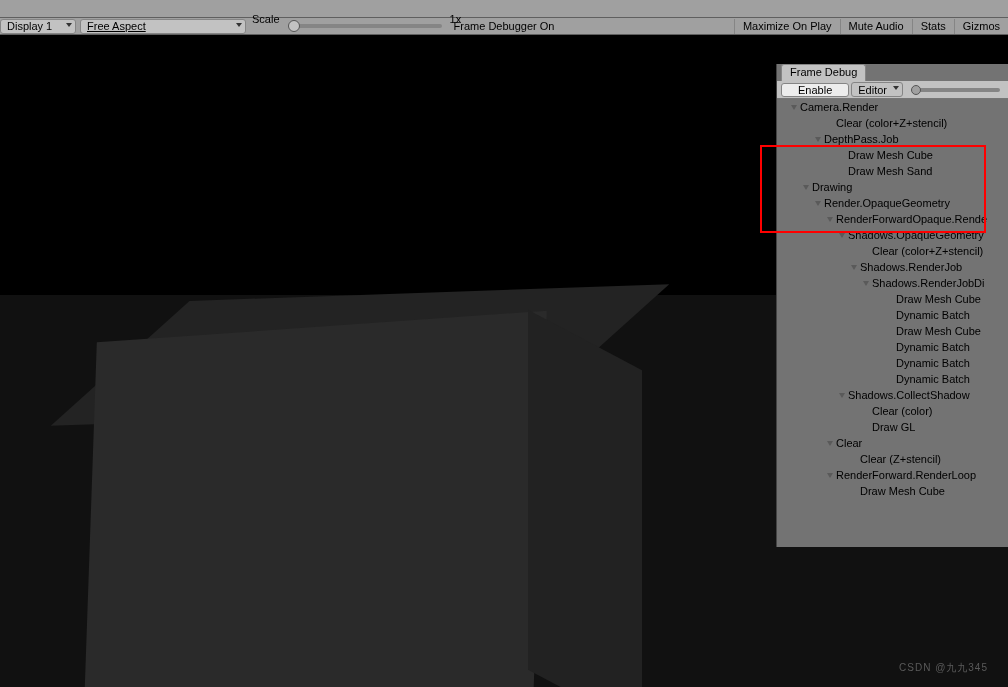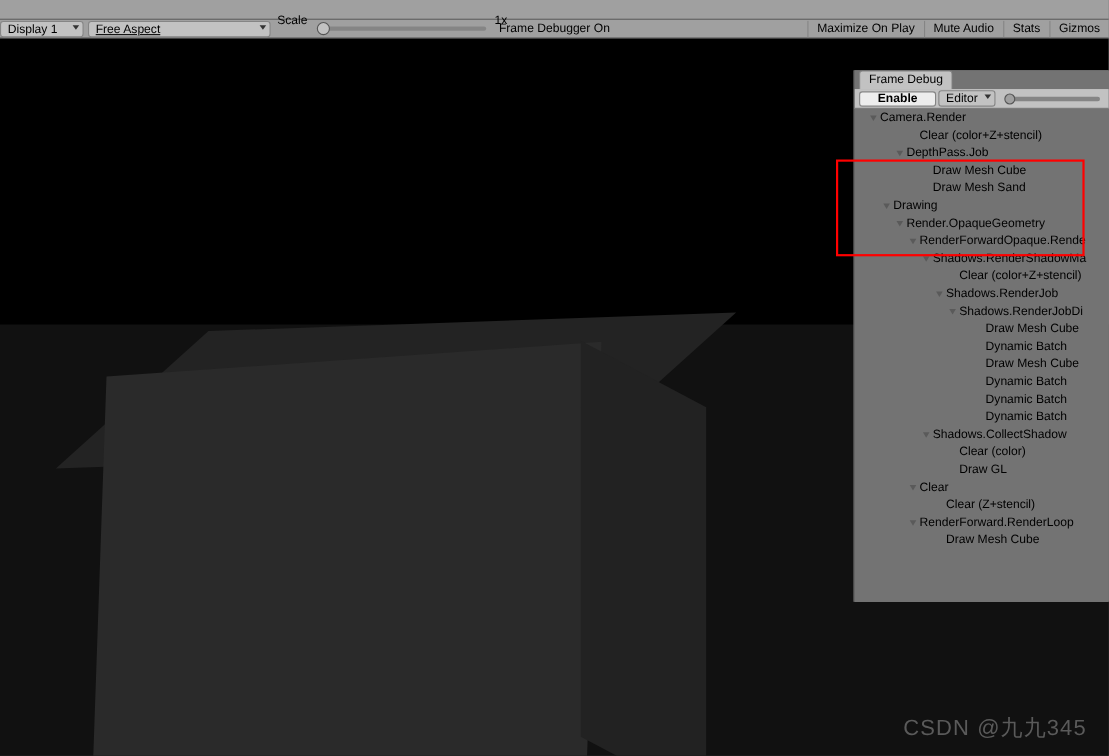--- a/index.html
+++ b/index.html
@@ -3,21 +3,21 @@
 <meta charset="utf-8">
 <style>
 * { margin: 0; padding: 0; box-sizing: border-box; font-family: Arial, sans-serif; font-size: 11px; }
 body { width: 1008px; height: 687px; background: #a0a0a0; overflow: hidden; position: relative; }
 
 .tab-bar { height: 17px; background: #a0a0a0; display: flex; }
 .tab { background: #c2c2c2; border: 1px solid #858585; border-bottom: none; border-radius: 4px 4px 0 0; padding: 1px 10px 0 4px; display: flex; align-items: center; gap: 3px; height: 16px; color: #000; margin-top: 40px; }
 .tab svg { width: 12px; height: 12px; }
 
 .toolbar { height: 18px; background: #a0a0a0; border-top: 1px solid #5f5f5f; border-bottom: 1px solid #5f5f5f; display: flex; align-items: center; color: #000; }
-.drop { background: #c2c2c2; border: 1px solid #858585; border-radius: 3px; padding: 0 14px 0 6px; height: 15px; display: flex; align-items: flex-end; position: relative; margin-right: 4px; }
+.drop { background: #c2c2c2; border: 1px solid #858585; border-radius: 3px; padding: 0 14px 0 6px; height: 15px; display: flex; align-items: center; position: relative; margin-right: 4px; }
 .drop::after { content: ""; position: absolute; right: 3px; top: 3px; width: 0; height: 0; border-left: 3px solid transparent; border-right: 3px solid transparent; border-top: 4px solid #333; }
 .drop::before { content: ""; position: absolute; right: 3px; bottom: 3px; width: 0; height: 0; border-left: 3px solid transparent; border-right: 3px solid transparent; border-bottom: 4px solid #333; display:none; }
 .wide { width: 166px; text-decoration: underline; }
 .disp{ width:76px;}
 .label { margin: 0 6px 15px 2px; }
 .slider-track { width: 150px; height: 4px; background: #858585; border-radius: 2px; position: relative; margin: 0 6px; }
 .slider-thumb { position: absolute; left: -4px; top: -4px; width: 12px; height: 12px; background: #c2c2c2; border: 1px solid #555; border-radius: 50%; }
 .spacer { flex: 1; }
 .tb-btn { padding: 0 8px; height: 15px; display: flex; align-items: center; border-left: 1px solid #858585; }
 .centered-status { position: absolute; left: 50%; transform: translateX(-50%); }
@@ -25,34 +25,34 @@
 .viewport { position: absolute; left: 0; top: 35px; width: 1008px; height: 652px; background: #000; }
 .cube-face1 { position: absolute; left: 90px; top: 292px; width: 450px; height: 390px; background: #2a2a2a; transform: skewY(-4deg) skewX(-2deg); }
 .cube-face2 { position: absolute; left: 528px; top: 305px; width: 114px; height: 360px; background: #222; transform: skewY(28deg); }
 .cube-top { position:absolute; left:120px; top:260px; width:480px; height:120px; background:#232323; transform:rotate(-2deg) skewX(-50deg);}
 .floor { position:absolute; left:0; top:260px; width:1008px; height:430px; background:#111;}
 
 .panel { position: absolute; right: 0; top: 64px; width: 232px; bottom: 140px; background: #a0a0a0; border-left: 1px solid #444; }
 .panel-tab-row { height: 17px; background: #737373; display: flex; padding-left: 4px; }
 .panel-tab { background: #c2c2c2; border: 1px solid #858585; border-bottom: none; border-radius: 3px 3px 0 0; padding: 1px 8px; color: #000; }
 .panel-tools { height: 18px; background: #c2c2c2; border-bottom: 1px solid #767676; display: flex; align-items: center; padding: 0 4px; gap: 2px; }
-.enable-btn { background: #ededed; border: 1px solid #858585; border-radius: 3px; padding: 0 16px; height: 14px; display: flex; align-items: center; color: #000; font-weight: bold; }
+.enable-btn { background: #ededed; border: 1px solid #858585; border-radius: 3px; padding: 0 16px; height: 14px; display: flex; align-items: center; color: #000; }
 .editor-drop{ width:52px;}
 .mini-slider { flex:1; height: 4px; background: #858585; border-radius: 2px; position: relative; margin-left: 4px; margin-right: 4px; }
 .mini-thumb { position: absolute; left: -2px; top: -3px; width: 10px; height: 10px; background: #a0a0a0; border: 1px solid #555; border-radius: 50%; }
 
 .tree { background: #737373; height: calc(100% - 35px); overflow: hidden; color: #000; }
 .tree-row { height: 16px; display: flex; align-items: center; white-space: nowrap; padding-left: var(--ind, 10px); position: relative; }
 .arrow { width: 0; height: 0; border-left: 3px solid transparent; border-right: 3px solid transparent; border-top: 5px solid #5a5a5a; margin-right: 3px; flex-shrink: 0; }
 .noarrow { width: 9px; flex-shrink:0; }
 .sel { background: #3e7ef1; color: #fff; }
 
 .red-box { position: absolute; border: 2px solid #ff0000; left: 760px; top: 145px; width: 226px; height: 88px; pointer-events: none; }
 
-.watermark { position: absolute; right: 20px; bottom: 12px; color: #5a5a5a; font-size: 20px; letter-spacing: 1px; }
+.watermark { position: absolute; right: 20px; bottom: 12px; color: #5a5a5a; font-size: 10px; letter-spacing: 1px; }
 </style>
 </head>
 <body>
 
 <div class="tab-bar">
   <div class="tab">
     <svg viewBox="0 0 12 12">
         <circle cx="6" cy="6" r="5" fill="#b0b045"></circle>
         <path d="M6 6 L11 3 L11 9 Z" fill="#c2c2c2"></path>
       </svg>
@@ -139,21 +139,21 @@
       <div class="tree-row" style="--ind: 38px;">
         <div class="arrow"></div>
         <span>Render.OpaqueGeometry</span>
       </div>
       <div class="tree-row" style="--ind: 50px;">
         <div class="arrow"></div>
         <span>RenderForwardOpaque.Rende</span>
       </div>
       <div class="tree-row" style="--ind: 62px;">
         <div class="arrow"></div>
-        <span>Shadows.RenderShadowMa</span>
+        <span>Shadows.OpaqueGeometry</span>
       </div>
       <div class="tree-row" style="--ind: 86px;">
         <div class="noarrow"></div>
         <span>Clear (color+Z+stencil)</span>
       </div>
       <div class="tree-row" style="--ind: 74px;">
         <div class="arrow"></div>
         <span>Shadows.RenderJob</span>
       </div>
       <div class="tree-row" style="--ind: 86px;">

